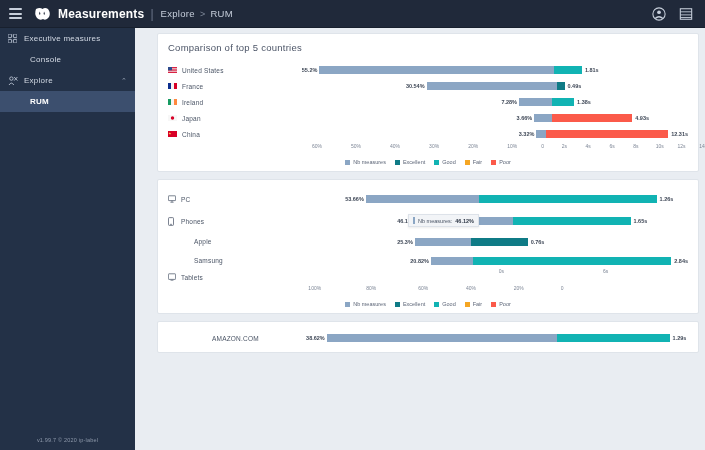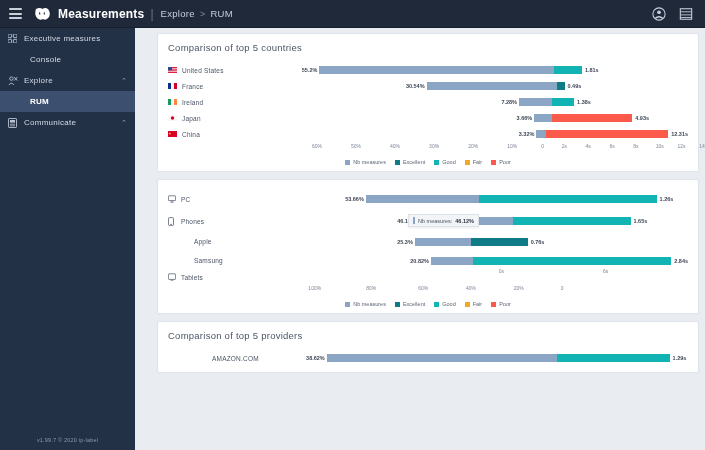--- a/index.html
+++ b/index.html
@@ -205,32 +205,20 @@
         </span>
         <span class="nlabel">Explore</span>
         <span class="chev">⌃</span>
       </div>
 
 
       <div class="navitem sub active">
         <span class="nlabel">RUM</span>
       </div>
 
-      <div class="navitem">
-        <span class="nicon">
-          <svg width="9" height="10" viewBox="0 0 9 10">
-            <rect x=".5" y=".5" width="8" height="9" rx=".6" fill="none" stroke="#b9c3d2" stroke-width=".9"></rect>
-            <rect x="2" y="2" width="5" height="2.6" fill="#b9c3d2"></rect>
-            <line x1="2" y1="6.2" x2="7" y2="6.2" stroke="#b9c3d2" stroke-width=".8"></line>
-            <line x1="2" y1="7.8" x2="7" y2="7.8" stroke="#b9c3d2" stroke-width=".8"></line>
-          </svg>
-        </span>
-        <span class="nlabel">Communicate</span>
-        <span class="chev">⌃</span>
-      </div>
 
     </div>
 
     <div class="version">v1.99.7 © 2020 ip-label</div>
   </div>
 
   <div class="main">
 
     <div class="card">
       <div class="card-title">Comparison of top 5 countries</div>
@@ -504,21 +492,20 @@
           <span>Fair</span>
         </span>
         <span class="lg">
           <i class="lgsw" style="background:#fb5a4a"></i>
           <span>Poor</span>
         </span>
       </div>
     </div>
 
     <div class="card">
-      <div class="card-title">Comparison of top 5 providers</div>
       <div class="rows">
         <div class="brow">
           <div class="cat">
             <span style="padding-left:44px">AMAZON.COM</span>
           </div>
           <div class="track">
             <div class="spacer" style="width:12%"></div>
             <span class="lval">38.62%</span>
             <span class="seg nb" style="width:53%"></span>
             <span class="seg good" style="width:26%"></span>

